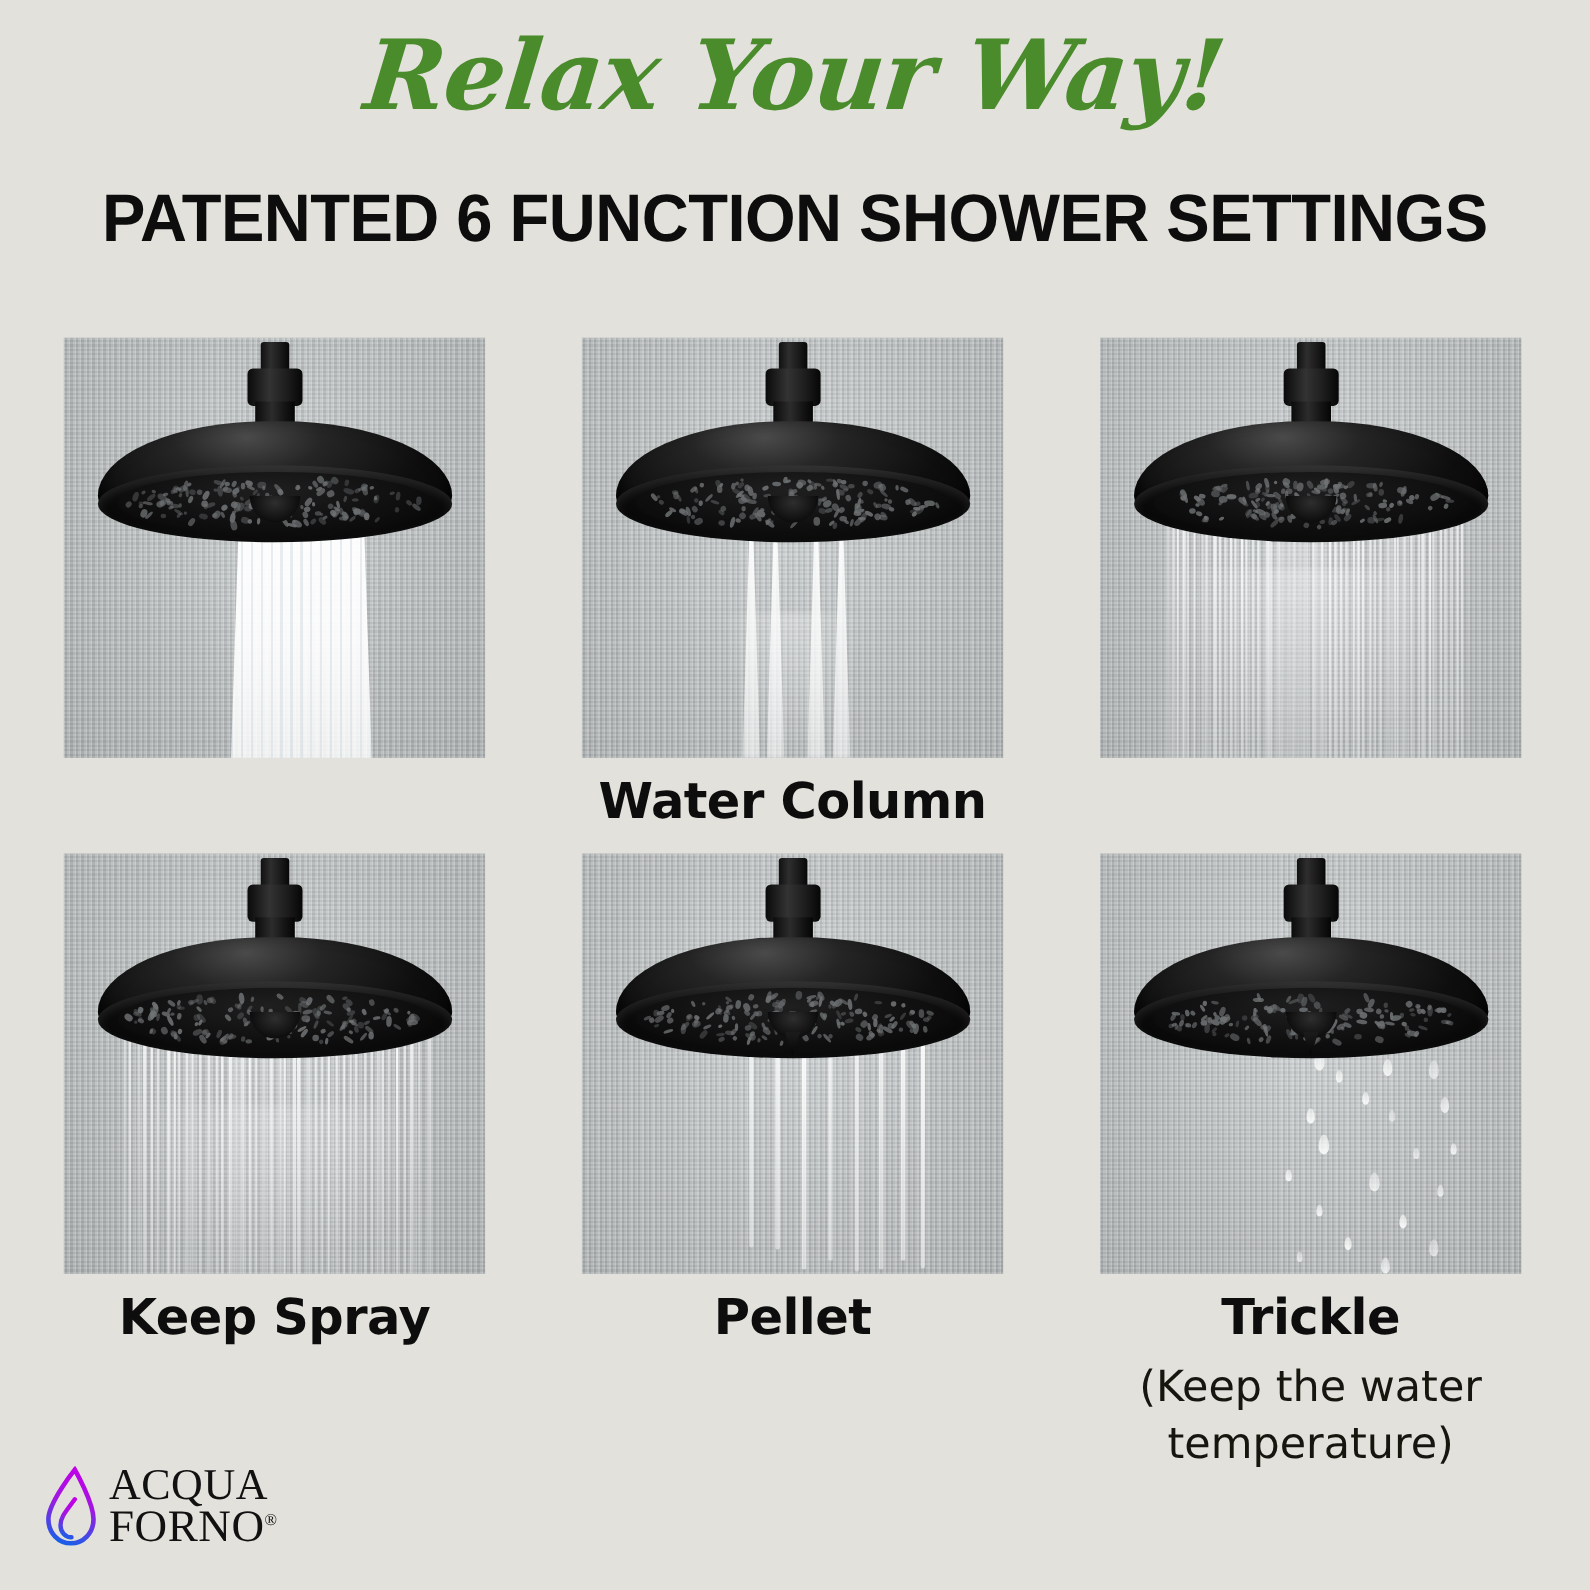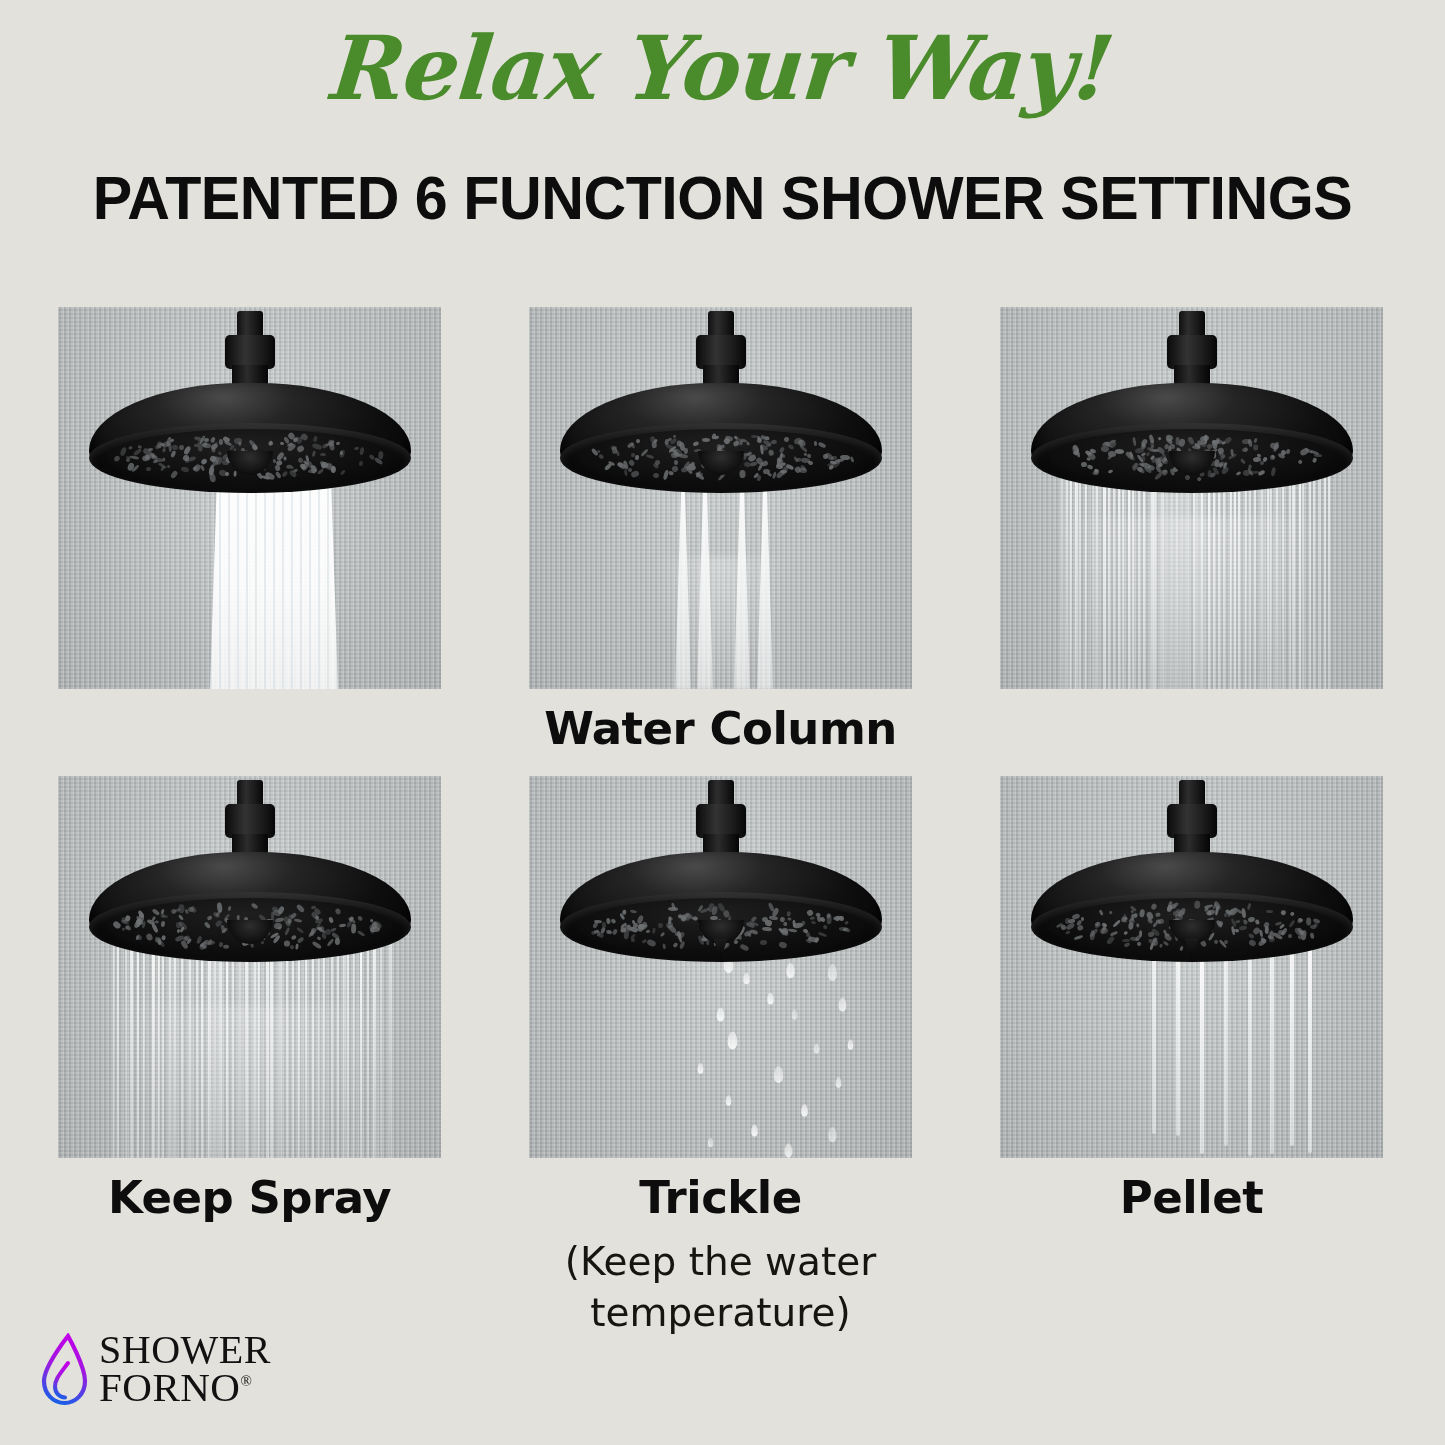--- a/index.html
+++ b/index.html
@@ -1038,20 +1038,200 @@
           <div class="center-nub"></div>
         </div>
       </div>
       <div class="caption">Keep Spray</div>
     </div>
 
     <div class="cell">
       <div class="tile">
         <div class="wall"></div>
         <div class="water">
+            <div class="pellet-stream" style="left: 152px; top: 136px; height: 222px; opacity: 0.77;"></div>
+            <div class="pellet-stream" style="left: 176px; top: 135px; height: 225px; opacity: 0.88;"></div>
+            <div class="pellet-stream" style="left: 200px; top: 145px; height: 233px; opacity: 0.97;"></div>
+            <div class="pellet-stream" style="left: 224px; top: 145px; height: 225px; opacity: 0.74;"></div>
+            <div class="pellet-stream" style="left: 248px; top: 130px; height: 250px; opacity: 0.75;"></div>
+            <div class="pellet-stream" style="left: 270px; top: 137px; height: 241px; opacity: 0.8;"></div>
+            <div class="pellet-stream" style="left: 290px; top: 129px; height: 241px; opacity: 0.93;"></div>
+            <div class="pellet-stream" style="left: 308px; top: 149px; height: 228px; opacity: 0.93;"></div>
+          </div>
+        <div class="head">
+          <div class="pipe"></div>
+          <div class="collar"></div>
+          <div class="neck"></div>
+          <div class="dome"></div>
+          <div class="rim"></div>
+          <div class="face">
+            <div class="nozzles">
+                <i style="left: 88.385px; top: 33.8382px; width: 7.35085px; height: 3.19996px; opacity: 0.84; transform: rotate(-89deg);"></i>
+                <i style="left: 97.6247px; top: 14.2376px; width: 8.219px; height: 5.58343px; opacity: 0.8; transform: rotate(66deg);"></i>
+                <i style="left: 123.856px; top: 6.00775px; width: 3.96915px; height: 5.39897px; opacity: 0.45; transform: rotate(55deg);"></i>
+                <i style="left: 99.0059px; top: 19.2425px; width: 3.95333px; height: 5.59052px; opacity: 0.64; transform: rotate(-46deg);"></i>
+                <i style="left: 17.3682px; top: 31.5116px; width: 3.36628px; height: 5.49634px; opacity: 0.39; transform: rotate(75deg);"></i>
+                <i style="left: 137.633px; top: 24.6635px; width: 7.847px; height: 3.79352px; opacity: 0.6; transform: rotate(-87deg);"></i>
+                <i style="left: 29.7189px; top: 26.7073px; width: 5.07195px; height: 5.55206px; opacity: 0.67; transform: rotate(65deg);"></i>
+                <i style="left: 220.328px; top: 31.2378px; width: 3.31248px; height: 5.9137px; opacity: 0.44; transform: rotate(32deg);"></i>
+                <i style="left: 85.7972px; top: 14.8709px; width: 3.52559px; height: 3.30119px; opacity: 0.58; transform: rotate(27deg);"></i>
+                <i style="left: 128.37px; top: 11.5864px; width: 9.83914px; height: 5.07032px; opacity: 0.65; transform: rotate(-58deg);"></i>
+                <i style="left: 209.136px; top: 33.5809px; width: 6.71406px; height: 2.66218px; opacity: 0.85; transform: rotate(82deg);"></i>
+                <i style="left: 215.589px; top: 24.025px; width: 5.30306px; height: 5.79963px; opacity: 0.66; transform: rotate(36deg);"></i>
+                <i style="left: 140.119px; top: 35.6948px; width: 5.70665px; height: 3.81677px; opacity: 0.38; transform: rotate(-18deg);"></i>
+                <i style="left: 102.837px; top: 31.4765px; width: 9.20061px; height: 4.83079px; opacity: 0.35; transform: rotate(38deg);"></i>
+                <i style="left: 197.359px; top: 6.50203px; width: 6.66246px; height: 3.41826px; opacity: 0.46; transform: rotate(-73deg);"></i>
+                <i style="left: 60.3763px; top: 12.4645px; width: 3.2996px; height: 2.56346px; opacity: 0.63; transform: rotate(-52deg);"></i>
+                <i style="left: 46.9398px; top: 23.4894px; width: 5.02487px; height: 4.26072px; opacity: 0.54; transform: rotate(-28deg);"></i>
+                <i style="left: 51.0884px; top: 30.0824px; width: 7.52581px; height: 5.81052px; opacity: 0.52; transform: rotate(-19deg);"></i>
+                <i style="left: 126.259px; top: 15.804px; width: 7.56021px; height: 5.55289px; opacity: 0.42; transform: rotate(7deg);"></i>
+                <i style="left: 75.9939px; top: 18.5535px; width: 3.83576px; height: 3.13563px; opacity: 0.48; transform: rotate(8deg);"></i>
+                <i style="left: 117.079px; top: 35.095px; width: 3.10561px; height: 3.52055px; opacity: 0.54; transform: rotate(-90deg);"></i>
+                <i style="left: 17.3111px; top: 25.8816px; width: 8.54552px; height: 5.46039px; opacity: 0.58; transform: rotate(-33deg);"></i>
+                <i style="left: 190.143px; top: 27.3744px; width: 7.97451px; height: 4.21181px; opacity: 0.39; transform: rotate(-11deg);"></i>
+                <i style="left: 158.842px; top: 19.5189px; width: 6.62061px; height: 2.80631px; opacity: 0.66; transform: rotate(-17deg);"></i>
+                <i style="left: 249.32px; top: 19.3244px; width: 4.70667px; height: 3.87067px; opacity: 0.8; transform: rotate(16deg);"></i>
+                <i style="left: 115.822px; top: 36.3747px; width: 8.03397px; height: 4.96738px; opacity: 0.62; transform: rotate(39deg);"></i>
+                <i style="left: 39.3802px; top: 34.4636px; width: 9.03776px; height: 5.36365px; opacity: 0.47; transform: rotate(-84deg);"></i>
+                <i style="left: 230.936px; top: 26.8186px; width: 5.92085px; height: 2.95117px; opacity: 0.85; transform: rotate(-41deg);"></i>
+                <i style="left: 76.0839px; top: 43.7213px; width: 4.2516px; height: 5.7577px; opacity: 0.5; transform: rotate(65deg);"></i>
+                <i style="left: 156.427px; top: 8.44805px; width: 3.25777px; height: 5.10493px; opacity: 0.77; transform: rotate(46deg);"></i>
+                <i style="left: 158.681px; top: 37.0944px; width: 9.22244px; height: 3.15911px; opacity: 0.83; transform: rotate(-57deg);"></i>
+                <i style="left: 42.5206px; top: 31.6712px; width: 3.14257px; height: 3.01784px; opacity: 0.39; transform: rotate(19deg);"></i>
+                <i style="left: 107.884px; top: 13.7512px; width: 3.65397px; height: 5.3513px; opacity: 0.69; transform: rotate(84deg);"></i>
+                <i style="left: 103.194px; top: 24.2575px; width: 6.37135px; height: 2.62495px; opacity: 0.68; transform: rotate(-50deg);"></i>
+                <i style="left: 52.087px; top: 28.0061px; width: 6.27785px; height: 2.77589px; opacity: 0.68; transform: rotate(-54deg);"></i>
+                <i style="left: 177.331px; top: 12.4391px; width: 9.10364px; height: 3.90166px; opacity: 0.48; transform: rotate(-57deg);"></i>
+                <i style="left: 114.464px; top: 43.5796px; width: 6.1331px; height: 2.80375px; opacity: 0.6; transform: rotate(36deg);"></i>
+                <i style="left: 81.7942px; top: 39.0348px; width: 8.73536px; height: 4.43888px; opacity: 0.49; transform: rotate(9deg);"></i>
+                <i style="left: 194.585px; top: 21.5694px; width: 4.96891px; height: 3.74353px; opacity: 0.58; transform: rotate(60deg);"></i>
+                <i style="left: 122.781px; top: 22.6028px; width: 9.35051px; height: 5.09815px; opacity: 0.73; transform: rotate(-71deg);"></i>
+                <i style="left: 142.821px; top: 21.6516px; width: 4.62745px; height: 4.20351px; opacity: 0.65; transform: rotate(-46deg);"></i>
+                <i style="left: 265.026px; top: 24.1509px; width: 3.59819px; height: 3.6305px; opacity: 0.41; transform: rotate(45deg);"></i>
+                <i style="left: 120.513px; top: 5.56335px; width: 9.59373px; height: 3.55841px; opacity: 0.64; transform: rotate(-33deg);"></i>
+                <i style="left: 219.291px; top: 36.241px; width: 3.24887px; height: 3.71248px; opacity: 0.84; transform: rotate(-39deg);"></i>
+                <i style="left: 226.081px; top: 24.0816px; width: 7.35281px; height: 3.12202px; opacity: 0.5; transform: rotate(-19deg);"></i>
+                <i style="left: 212.496px; top: 38.2782px; width: 4.27919px; height: 5.78996px; opacity: 0.73; transform: rotate(-30deg);"></i>
+                <i style="left: 217.381px; top: 11.5206px; width: 6.87909px; height: 2.76681px; opacity: 0.4; transform: rotate(5deg);"></i>
+                <i style="left: 109.504px; top: 20.7933px; width: 5.70632px; height: 5.18593px; opacity: 0.6; transform: rotate(-12deg);"></i>
+                <i style="left: 123.663px; top: 36.7527px; width: 8.78753px; height: 2.82761px; opacity: 0.53; transform: rotate(83deg);"></i>
+                <i style="left: 81.7629px; top: 18.9072px; width: 3.23403px; height: 5.51774px; opacity: 0.68; transform: rotate(51deg);"></i>
+                <i style="left: 239.819px; top: 35.4511px; width: 4.2993px; height: 3.77459px; opacity: 0.57; transform: rotate(-11deg);"></i>
+                <i style="left: 19.6764px; top: 20.2092px; width: 7.46468px; height: 3.52127px; opacity: 0.76; transform: rotate(-11deg);"></i>
+                <i style="left: 184.261px; top: 10.3933px; width: 9.66121px; height: 3.34325px; opacity: 0.64; transform: rotate(32deg);"></i>
+                <i style="left: 7.95996px; top: 25.8782px; width: 6.98341px; height: 2.7028px; opacity: 0.56; transform: rotate(-25deg);"></i>
+                <i style="left: 199.61px; top: 18.375px; width: 7.03855px; height: 5.18828px; opacity: 0.81; transform: rotate(-12deg);"></i>
+                <i style="left: 144.99px; top: 3.62376px; width: 8.05898px; height: 5.59301px; opacity: 0.53; transform: rotate(-85deg);"></i>
+                <i style="left: 183.033px; top: 30.3178px; width: 7.48355px; height: 2.53504px; opacity: 0.6; transform: rotate(4deg);"></i>
+                <i style="left: 40.5382px; top: 33.0056px; width: 9.50292px; height: 4.33676px; opacity: 0.5; transform: rotate(-46deg);"></i>
+                <i style="left: 157.06px; top: 11.7802px; width: 8.95948px; height: 4.60238px; opacity: 0.73; transform: rotate(-16deg);"></i>
+                <i style="left: 209.355px; top: 42.0353px; width: 8.77558px; height: 4.89155px; opacity: 0.72; transform: rotate(-36deg);"></i>
+                <i style="left: 107.573px; top: 20.8884px; width: 4.44122px; height: 4.6627px; opacity: 0.67; transform: rotate(-74deg);"></i>
+                <i style="left: 260.56px; top: 35.1951px; width: 6.43372px; height: 3.93287px; opacity: 0.68; transform: rotate(81deg);"></i>
+                <i style="left: 261.404px; top: 26.5173px; width: 6.18678px; height: 4.32245px; opacity: 0.49; transform: rotate(8deg);"></i>
+                <i style="left: 190.722px; top: 12.9367px; width: 9.63095px; height: 3.81554px; opacity: 0.87; transform: rotate(82deg);"></i>
+                <i style="left: 57.3899px; top: 39.2625px; width: 8.65461px; height: 4.60222px; opacity: 0.39; transform: rotate(-50deg);"></i>
+                <i style="left: 116.065px; top: 5.84311px; width: 9.92388px; height: 4.05452px; opacity: 0.67; transform: rotate(-74deg);"></i>
+                <i style="left: 47.3103px; top: 23.6643px; width: 4.6565px; height: 4.51109px; opacity: 0.41; transform: rotate(52deg);"></i>
+                <i style="left: 204.656px; top: 29.9029px; width: 6.97318px; height: 5.75238px; opacity: 0.63; transform: rotate(-45deg);"></i>
+                <i style="left: 158.546px; top: 29.0323px; width: 6.25291px; height: 5.54444px; opacity: 0.72; transform: rotate(79deg);"></i>
+                <i style="left: 169.441px; top: 43.4145px; width: 9.50114px; height: 2.96354px; opacity: 0.74; transform: rotate(49deg);"></i>
+                <i style="left: 200.75px; top: 41.6281px; width: 6.99893px; height: 5.65092px; opacity: 0.56; transform: rotate(31deg);"></i>
+                <i style="left: 61.2662px; top: 33.1412px; width: 8.4183px; height: 3.32527px; opacity: 0.73; transform: rotate(-25deg);"></i>
+                <i style="left: 245.624px; top: 30.9535px; width: 7.91719px; height: 4.93542px; opacity: 0.53; transform: rotate(54deg);"></i>
+                <i style="left: 81.4373px; top: 8.65905px; width: 6.62183px; height: 2.61717px; opacity: 0.51; transform: rotate(37deg);"></i>
+                <i style="left: 154.059px; top: 31.1239px; width: 9.07308px; height: 3.61923px; opacity: 0.39; transform: rotate(46deg);"></i>
+                <i style="left: 249.559px; top: 37.0839px; width: 3.60891px; height: 3.63033px; opacity: 0.57; transform: rotate(20deg);"></i>
+                <i style="left: 187.817px; top: 20.5164px; width: 3.05006px; height: 5.47055px; opacity: 0.45; transform: rotate(76deg);"></i>
+                <i style="left: 49.5832px; top: 12.409px; width: 6.01188px; height: 3.42947px; opacity: 0.75; transform: rotate(62deg);"></i>
+                <i style="left: 121.785px; top: 25.6921px; width: 3.02124px; height: 5.83167px; opacity: 0.63; transform: rotate(64deg);"></i>
+                <i style="left: 250.637px; top: 32.64px; width: 5.26023px; height: 3.52617px; opacity: 0.77; transform: rotate(-84deg);"></i>
+                <i style="left: 25.781px; top: 37.6152px; width: 9.31226px; height: 2.64339px; opacity: 0.79; transform: rotate(-18deg);"></i>
+                <i style="left: 250.055px; top: 34.5084px; width: 9.56868px; height: 5.00887px; opacity: 0.75; transform: rotate(-81deg);"></i>
+                <i style="left: 52.2737px; top: 30.3822px; width: 5.70901px; height: 3.24895px; opacity: 0.51; transform: rotate(-50deg);"></i>
+                <i style="left: 180.552px; top: 30.7776px; width: 8.62314px; height: 2.69927px; opacity: 0.83; transform: rotate(78deg);"></i>
+                <i style="left: 99.2841px; top: 34.0941px; width: 5.75031px; height: 4.76219px; opacity: 0.55; transform: rotate(-12deg);"></i>
+                <i style="left: 170.835px; top: 23.0564px; width: 4.00376px; height: 4.6736px; opacity: 0.75; transform: rotate(-1deg);"></i>
+                <i style="left: 89.4812px; top: 12.4634px; width: 7.7692px; height: 4.59693px; opacity: 0.81; transform: rotate(-81deg);"></i>
+                <i style="left: 180.852px; top: 11.0654px; width: 7.66011px; height: 5.65315px; opacity: 0.77; transform: rotate(-36deg);"></i>
+                <i style="left: 32.2718px; top: 18.9513px; width: 3.17826px; height: 4.09061px; opacity: 0.86; transform: rotate(-8deg);"></i>
+                <i style="left: 72.7634px; top: 18.5531px; width: 5.59664px; height: 4.92905px; opacity: 0.74; transform: rotate(-67deg);"></i>
+                <i style="left: 127.311px; top: 11.5047px; width: 9.49186px; height: 3.63682px; opacity: 0.42; transform: rotate(23deg);"></i>
+                <i style="left: 163.45px; top: 10.8373px; width: 9.98553px; height: 2.98052px; opacity: 0.9; transform: rotate(-79deg);"></i>
+                <i style="left: 113.875px; top: 32.2085px; width: 6.14871px; height: 3.3258px; opacity: 0.69; transform: rotate(68deg);"></i>
+                <i style="left: 134.147px; top: 25.1315px; width: 4.79708px; height: 2.84913px; opacity: 0.87; transform: rotate(-64deg);"></i>
+                <i style="left: 163.731px; top: 6.48952px; width: 5.53706px; height: 3.2993px; opacity: 0.49; transform: rotate(-60deg);"></i>
+                <i style="left: 117.044px; top: 7.23875px; width: 7.09261px; height: 4.83929px; opacity: 0.84; transform: rotate(-71deg);"></i>
+                <i style="left: 175.57px; top: 15.0569px; width: 3.15579px; height: 3.91307px; opacity: 0.41; transform: rotate(-9deg);"></i>
+                <i style="left: 256.145px; top: 20.4878px; width: 7.68519px; height: 4.64319px; opacity: 0.61; transform: rotate(88deg);"></i>
+                <i style="left: 232.443px; top: 11.4487px; width: 5.06255px; height: 5.35116px; opacity: 0.88; transform: rotate(-85deg);"></i>
+                <i style="left: 110.345px; top: 46.1021px; width: 4.26919px; height: 3.24303px; opacity: 0.55; transform: rotate(-77deg);"></i>
+                <i style="left: 239.119px; top: 23.3003px; width: 8.47562px; height: 3.48946px; opacity: 0.4; transform: rotate(-54deg);"></i>
+                <i style="left: 45.5963px; top: 25.2029px; width: 5.10853px; height: 3.91046px; opacity: 0.35; transform: rotate(85deg);"></i>
+                <i style="left: 248.334px; top: 20.7324px; width: 5.67286px; height: 4.29994px; opacity: 0.42; transform: rotate(-34deg);"></i>
+                <i style="left: 27.897px; top: 23.048px; width: 6.05251px; height: 3.5408px; opacity: 0.66; transform: rotate(-55deg);"></i>
+                <i style="left: 133.246px; top: 38.6757px; width: 3.27584px; height: 3.37236px; opacity: 0.61; transform: rotate(71deg);"></i>
+                <i style="left: 87.0019px; top: 36.7237px; width: 3.79219px; height: 5.92585px; opacity: 0.6; transform: rotate(42deg);"></i>
+                <i style="left: 219.151px; top: 35.2669px; width: 7.55278px; height: 3.54796px; opacity: 0.68; transform: rotate(-87deg);"></i>
+                <i style="left: 248.141px; top: 31.0988px; width: 7.00738px; height: 3.89152px; opacity: 0.71; transform: rotate(54deg);"></i>
+                <i style="left: 206.759px; top: 21.7006px; width: 4.75325px; height: 3.74137px; opacity: 0.88; transform: rotate(61deg);"></i>
+                <i style="left: 200.934px; top: 34.5858px; width: 4.44455px; height: 5.51225px; opacity: 0.45; transform: rotate(-59deg);"></i>
+                <i style="left: 176.415px; top: 11.8969px; width: 5.81699px; height: 4.39141px; opacity: 0.86; transform: rotate(40deg);"></i>
+                <i style="left: 229.166px; top: 31.4854px; width: 5.59279px; height: 5.17374px; opacity: 0.64; transform: rotate(10deg);"></i>
+                <i style="left: 264.102px; top: 20.9345px; width: 6.98199px; height: 4.44383px; opacity: 0.6; transform: rotate(21deg);"></i>
+                <i style="left: 166.22px; top: 23.9269px; width: 8.3455px; height: 4.44883px; opacity: 0.76; transform: rotate(58deg);"></i>
+                <i style="left: 103.199px; top: 41.1416px; width: 5.99318px; height: 5.87552px; opacity: 0.56; transform: rotate(-74deg);"></i>
+                <i style="left: 241.432px; top: 13.4769px; width: 4.3696px; height: 4.31832px; opacity: 0.86; transform: rotate(73deg);"></i>
+                <i style="left: 155.392px; top: 6.29509px; width: 8.88659px; height: 2.53152px; opacity: 0.75; transform: rotate(-15deg);"></i>
+                <i style="left: 72.5678px; top: 18.1327px; width: 9.33659px; height: 2.7054px; opacity: 0.37; transform: rotate(80deg);"></i>
+                <i style="left: 63.7931px; top: 24.0077px; width: 9.22541px; height: 2.6205px; opacity: 0.9; transform: rotate(-42deg);"></i>
+                <i style="left: 83.7544px; top: 15.0967px; width: 4.10994px; height: 5.77625px; opacity: 0.76; transform: rotate(-81deg);"></i>
+                <i style="left: 164.525px; top: 4.41494px; width: 8.77202px; height: 4.80852px; opacity: 0.63; transform: rotate(62deg);"></i>
+                <i style="left: 139.187px; top: 20.6297px; width: 6.60754px; height: 4.2604px; opacity: 0.41; transform: rotate(11deg);"></i>
+                <i style="left: 231.086px; top: 31.5215px; width: 7.82046px; height: 3.58466px; opacity: 0.77; transform: rotate(-58deg);"></i>
+                <i style="left: 165.832px; top: 41.7292px; width: 3.87293px; height: 3.69323px; opacity: 0.57; transform: rotate(-41deg);"></i>
+                <i style="left: 23.7172px; top: 15.336px; width: 8.15067px; height: 5.25542px; opacity: 0.68; transform: rotate(-19deg);"></i>
+                <i style="left: 224.181px; top: 35.2318px; width: 9.6606px; height: 3.80745px; opacity: 0.75; transform: rotate(29deg);"></i>
+                <i style="left: 220.52px; top: 39.0073px; width: 6.39358px; height: 5.49144px; opacity: 0.37; transform: rotate(-22deg);"></i>
+                <i style="left: 104.155px; top: 38.3783px; width: 3.70269px; height: 5.12362px; opacity: 0.74; transform: rotate(61deg);"></i>
+                <i style="left: 82.9238px; top: 11.2035px; width: 3.03105px; height: 3.46552px; opacity: 0.56; transform: rotate(-49deg);"></i>
+                <i style="left: 214.084px; top: 29.2063px; width: 7.69742px; height: 4.12446px; opacity: 0.87; transform: rotate(-87deg);"></i>
+                <i style="left: 151.266px; top: 42.2195px; width: 6.9875px; height: 4.50014px; opacity: 0.67; transform: rotate(57deg);"></i>
+                <i style="left: 130.728px; top: 48.2821px; width: 4.97951px; height: 2.91869px; opacity: 0.74; transform: rotate(-69deg);"></i>
+                <i style="left: 99.2565px; top: 41.7145px; width: 7.92097px; height: 4.00779px; opacity: 0.48; transform: rotate(36deg);"></i>
+                <i style="left: 53.9269px; top: 24.2476px; width: 4.86258px; height: 3.89059px; opacity: 0.9; transform: rotate(22deg);"></i>
+                <i style="left: 175.47px; top: 41.4516px; width: 3.85285px; height: 4.22666px; opacity: 0.55; transform: rotate(19deg);"></i>
+                <i style="left: 78.506px; top: 24.3264px; width: 8.16645px; height: 5.26532px; opacity: 0.81; transform: rotate(-83deg);"></i>
+                <i style="left: 16.0612px; top: 19.5156px; width: 4.53157px; height: 5.85958px; opacity: 0.41; transform: rotate(1deg);"></i>
+                <i style="left: 124.116px; top: 12.7268px; width: 6.67627px; height: 4.78829px; opacity: 0.5; transform: rotate(3deg);"></i>
+                <i style="left: 102.233px; top: 5.84938px; width: 6.14644px; height: 5.26292px; opacity: 0.68; transform: rotate(-60deg);"></i>
+                <i style="left: 73.7341px; top: 40.5969px; width: 8.46475px; height: 3.2608px; opacity: 0.38; transform: rotate(-5deg);"></i>
+                <i style="left: 75.7095px; top: 32.1442px; width: 3.23649px; height: 4.34727px; opacity: 0.9; transform: rotate(69deg);"></i>
+                <i style="left: 87.1581px; top: 25.879px; width: 3.96759px; height: 2.62069px; opacity: 0.73; transform: rotate(73deg);"></i>
+                <i style="left: 99.2419px; top: 46.1844px; width: 7.23614px; height: 2.58472px; opacity: 0.89; transform: rotate(-74deg);"></i>
+                <i style="left: 121.731px; top: 20.8435px; width: 9.90059px; height: 5.64722px; opacity: 0.74; transform: rotate(-22deg);"></i>
+                <i style="left: 180.594px; top: 23.0818px; width: 8.90248px; height: 3.4156px; opacity: 0.35; transform: rotate(65deg);"></i>
+                <i style="left: 186.496px; top: 30.373px; width: 3.7155px; height: 3.3553px; opacity: 0.77; transform: rotate(46deg);"></i>
+                <i style="left: 88.184px; top: 43.4118px; width: 4.34351px; height: 4.06457px; opacity: 0.76; transform: rotate(36deg);"></i>
+                <i style="left: 158.185px; top: 12.2177px; width: 5.09243px; height: 4.13436px; opacity: 0.86; transform: rotate(-88deg);"></i>
+                <i style="left: 80.2739px; top: 19.7297px; width: 7.15842px; height: 3.43533px; opacity: 0.52; transform: rotate(65deg);"></i>
+                <i style="left: 12.3439px; top: 26.4322px; width: 4.83413px; height: 5.09075px; opacity: 0.71; transform: rotate(-32deg);"></i>
+              </div>
+          </div>
+          <div class="center-nub"></div>
+          <div class="nub-tip"></div>
+        </div>
+      </div>
+      <div class="caption">Pellet</div>
+    </div>
+
+    <div class="cell">
+      <div class="tile">
+        <div class="wall"></div>
+        <div class="water">
             <div class="drop" style="left: 196px; top: 182px; opacity: 0.82; transform: scale(1.33);"></div>
             <div class="drop" style="left: 214px; top: 196px; opacity: 0.86; transform: scale(0.88);"></div>
             <div class="drop" style="left: 258px; top: 188px; opacity: 0.85; transform: scale(1.2);"></div>
             <div class="drop" style="left: 300px; top: 190px; opacity: 0.64; transform: scale(1.3);"></div>
             <div class="drop" style="left: 238px; top: 216px; opacity: 0.92; transform: scale(0.9);"></div>
             <div class="drop" style="left: 188px; top: 232px; opacity: 0.95; transform: scale(1.08);"></div>
             <div class="drop" style="left: 262px; top: 232px; opacity: 0.56; transform: scale(0.82);"></div>
             <div class="drop" style="left: 310px; top: 222px; opacity: 0.78; transform: scale(1.11);"></div>
             <div class="drop" style="left: 200px; top: 258px; opacity: 0.91; transform: scale(1.38);"></div>
             <div class="drop" style="left: 284px; top: 266px; opacity: 0.69; transform: scale(0.79);"></div>
@@ -1226,212 +1406,32 @@
                 <i style="left: 243.722px; top: 18.272px; width: 3.90385px; height: 5.41333px; opacity: 0.86; transform: rotate(-46deg);"></i>
               </div>
           </div>
           <div class="center-nub"></div>
           <div class="nub-tip"></div>
         </div>
       </div>
       <div class="caption">Trickle</div>
       <div class="subcaption">(Keep the water temperature)</div>
     </div>
-
-    <div class="cell">
-      <div class="tile">
-        <div class="wall"></div>
-        <div class="water">
-            <div class="pellet-stream" style="left: 152px; top: 136px; height: 222px; opacity: 0.77;"></div>
-            <div class="pellet-stream" style="left: 176px; top: 135px; height: 225px; opacity: 0.88;"></div>
-            <div class="pellet-stream" style="left: 200px; top: 145px; height: 233px; opacity: 0.97;"></div>
-            <div class="pellet-stream" style="left: 224px; top: 145px; height: 225px; opacity: 0.74;"></div>
-            <div class="pellet-stream" style="left: 248px; top: 130px; height: 250px; opacity: 0.75;"></div>
-            <div class="pellet-stream" style="left: 270px; top: 137px; height: 241px; opacity: 0.8;"></div>
-            <div class="pellet-stream" style="left: 290px; top: 129px; height: 241px; opacity: 0.93;"></div>
-            <div class="pellet-stream" style="left: 308px; top: 149px; height: 228px; opacity: 0.93;"></div>
-          </div>
-        <div class="head">
-          <div class="pipe"></div>
-          <div class="collar"></div>
-          <div class="neck"></div>
-          <div class="dome"></div>
-          <div class="rim"></div>
-          <div class="face">
-            <div class="nozzles">
-                <i style="left: 88.385px; top: 33.8382px; width: 7.35085px; height: 3.19996px; opacity: 0.84; transform: rotate(-89deg);"></i>
-                <i style="left: 97.6247px; top: 14.2376px; width: 8.219px; height: 5.58343px; opacity: 0.8; transform: rotate(66deg);"></i>
-                <i style="left: 123.856px; top: 6.00775px; width: 3.96915px; height: 5.39897px; opacity: 0.45; transform: rotate(55deg);"></i>
-                <i style="left: 99.0059px; top: 19.2425px; width: 3.95333px; height: 5.59052px; opacity: 0.64; transform: rotate(-46deg);"></i>
-                <i style="left: 17.3682px; top: 31.5116px; width: 3.36628px; height: 5.49634px; opacity: 0.39; transform: rotate(75deg);"></i>
-                <i style="left: 137.633px; top: 24.6635px; width: 7.847px; height: 3.79352px; opacity: 0.6; transform: rotate(-87deg);"></i>
-                <i style="left: 29.7189px; top: 26.7073px; width: 5.07195px; height: 5.55206px; opacity: 0.67; transform: rotate(65deg);"></i>
-                <i style="left: 220.328px; top: 31.2378px; width: 3.31248px; height: 5.9137px; opacity: 0.44; transform: rotate(32deg);"></i>
-                <i style="left: 85.7972px; top: 14.8709px; width: 3.52559px; height: 3.30119px; opacity: 0.58; transform: rotate(27deg);"></i>
-                <i style="left: 128.37px; top: 11.5864px; width: 9.83914px; height: 5.07032px; opacity: 0.65; transform: rotate(-58deg);"></i>
-                <i style="left: 209.136px; top: 33.5809px; width: 6.71406px; height: 2.66218px; opacity: 0.85; transform: rotate(82deg);"></i>
-                <i style="left: 215.589px; top: 24.025px; width: 5.30306px; height: 5.79963px; opacity: 0.66; transform: rotate(36deg);"></i>
-                <i style="left: 140.119px; top: 35.6948px; width: 5.70665px; height: 3.81677px; opacity: 0.38; transform: rotate(-18deg);"></i>
-                <i style="left: 102.837px; top: 31.4765px; width: 9.20061px; height: 4.83079px; opacity: 0.35; transform: rotate(38deg);"></i>
-                <i style="left: 197.359px; top: 6.50203px; width: 6.66246px; height: 3.41826px; opacity: 0.46; transform: rotate(-73deg);"></i>
-                <i style="left: 60.3763px; top: 12.4645px; width: 3.2996px; height: 2.56346px; opacity: 0.63; transform: rotate(-52deg);"></i>
-                <i style="left: 46.9398px; top: 23.4894px; width: 5.02487px; height: 4.26072px; opacity: 0.54; transform: rotate(-28deg);"></i>
-                <i style="left: 51.0884px; top: 30.0824px; width: 7.52581px; height: 5.81052px; opacity: 0.52; transform: rotate(-19deg);"></i>
-                <i style="left: 126.259px; top: 15.804px; width: 7.56021px; height: 5.55289px; opacity: 0.42; transform: rotate(7deg);"></i>
-                <i style="left: 75.9939px; top: 18.5535px; width: 3.83576px; height: 3.13563px; opacity: 0.48; transform: rotate(8deg);"></i>
-                <i style="left: 117.079px; top: 35.095px; width: 3.10561px; height: 3.52055px; opacity: 0.54; transform: rotate(-90deg);"></i>
-                <i style="left: 17.3111px; top: 25.8816px; width: 8.54552px; height: 5.46039px; opacity: 0.58; transform: rotate(-33deg);"></i>
-                <i style="left: 190.143px; top: 27.3744px; width: 7.97451px; height: 4.21181px; opacity: 0.39; transform: rotate(-11deg);"></i>
-                <i style="left: 158.842px; top: 19.5189px; width: 6.62061px; height: 2.80631px; opacity: 0.66; transform: rotate(-17deg);"></i>
-                <i style="left: 249.32px; top: 19.3244px; width: 4.70667px; height: 3.87067px; opacity: 0.8; transform: rotate(16deg);"></i>
-                <i style="left: 115.822px; top: 36.3747px; width: 8.03397px; height: 4.96738px; opacity: 0.62; transform: rotate(39deg);"></i>
-                <i style="left: 39.3802px; top: 34.4636px; width: 9.03776px; height: 5.36365px; opacity: 0.47; transform: rotate(-84deg);"></i>
-                <i style="left: 230.936px; top: 26.8186px; width: 5.92085px; height: 2.95117px; opacity: 0.85; transform: rotate(-41deg);"></i>
-                <i style="left: 76.0839px; top: 43.7213px; width: 4.2516px; height: 5.7577px; opacity: 0.5; transform: rotate(65deg);"></i>
-                <i style="left: 156.427px; top: 8.44805px; width: 3.25777px; height: 5.10493px; opacity: 0.77; transform: rotate(46deg);"></i>
-                <i style="left: 158.681px; top: 37.0944px; width: 9.22244px; height: 3.15911px; opacity: 0.83; transform: rotate(-57deg);"></i>
-                <i style="left: 42.5206px; top: 31.6712px; width: 3.14257px; height: 3.01784px; opacity: 0.39; transform: rotate(19deg);"></i>
-                <i style="left: 107.884px; top: 13.7512px; width: 3.65397px; height: 5.3513px; opacity: 0.69; transform: rotate(84deg);"></i>
-                <i style="left: 103.194px; top: 24.2575px; width: 6.37135px; height: 2.62495px; opacity: 0.68; transform: rotate(-50deg);"></i>
-                <i style="left: 52.087px; top: 28.0061px; width: 6.27785px; height: 2.77589px; opacity: 0.68; transform: rotate(-54deg);"></i>
-                <i style="left: 177.331px; top: 12.4391px; width: 9.10364px; height: 3.90166px; opacity: 0.48; transform: rotate(-57deg);"></i>
-                <i style="left: 114.464px; top: 43.5796px; width: 6.1331px; height: 2.80375px; opacity: 0.6; transform: rotate(36deg);"></i>
-                <i style="left: 81.7942px; top: 39.0348px; width: 8.73536px; height: 4.43888px; opacity: 0.49; transform: rotate(9deg);"></i>
-                <i style="left: 194.585px; top: 21.5694px; width: 4.96891px; height: 3.74353px; opacity: 0.58; transform: rotate(60deg);"></i>
-                <i style="left: 122.781px; top: 22.6028px; width: 9.35051px; height: 5.09815px; opacity: 0.73; transform: rotate(-71deg);"></i>
-                <i style="left: 142.821px; top: 21.6516px; width: 4.62745px; height: 4.20351px; opacity: 0.65; transform: rotate(-46deg);"></i>
-                <i style="left: 265.026px; top: 24.1509px; width: 3.59819px; height: 3.6305px; opacity: 0.41; transform: rotate(45deg);"></i>
-                <i style="left: 120.513px; top: 5.56335px; width: 9.59373px; height: 3.55841px; opacity: 0.64; transform: rotate(-33deg);"></i>
-                <i style="left: 219.291px; top: 36.241px; width: 3.24887px; height: 3.71248px; opacity: 0.84; transform: rotate(-39deg);"></i>
-                <i style="left: 226.081px; top: 24.0816px; width: 7.35281px; height: 3.12202px; opacity: 0.5; transform: rotate(-19deg);"></i>
-                <i style="left: 212.496px; top: 38.2782px; width: 4.27919px; height: 5.78996px; opacity: 0.73; transform: rotate(-30deg);"></i>
-                <i style="left: 217.381px; top: 11.5206px; width: 6.87909px; height: 2.76681px; opacity: 0.4; transform: rotate(5deg);"></i>
-                <i style="left: 109.504px; top: 20.7933px; width: 5.70632px; height: 5.18593px; opacity: 0.6; transform: rotate(-12deg);"></i>
-                <i style="left: 123.663px; top: 36.7527px; width: 8.78753px; height: 2.82761px; opacity: 0.53; transform: rotate(83deg);"></i>
-                <i style="left: 81.7629px; top: 18.9072px; width: 3.23403px; height: 5.51774px; opacity: 0.68; transform: rotate(51deg);"></i>
-                <i style="left: 239.819px; top: 35.4511px; width: 4.2993px; height: 3.77459px; opacity: 0.57; transform: rotate(-11deg);"></i>
-                <i style="left: 19.6764px; top: 20.2092px; width: 7.46468px; height: 3.52127px; opacity: 0.76; transform: rotate(-11deg);"></i>
-                <i style="left: 184.261px; top: 10.3933px; width: 9.66121px; height: 3.34325px; opacity: 0.64; transform: rotate(32deg);"></i>
-                <i style="left: 7.95996px; top: 25.8782px; width: 6.98341px; height: 2.7028px; opacity: 0.56; transform: rotate(-25deg);"></i>
-                <i style="left: 199.61px; top: 18.375px; width: 7.03855px; height: 5.18828px; opacity: 0.81; transform: rotate(-12deg);"></i>
-                <i style="left: 144.99px; top: 3.62376px; width: 8.05898px; height: 5.59301px; opacity: 0.53; transform: rotate(-85deg);"></i>
-                <i style="left: 183.033px; top: 30.3178px; width: 7.48355px; height: 2.53504px; opacity: 0.6; transform: rotate(4deg);"></i>
-                <i style="left: 40.5382px; top: 33.0056px; width: 9.50292px; height: 4.33676px; opacity: 0.5; transform: rotate(-46deg);"></i>
-                <i style="left: 157.06px; top: 11.7802px; width: 8.95948px; height: 4.60238px; opacity: 0.73; transform: rotate(-16deg);"></i>
-                <i style="left: 209.355px; top: 42.0353px; width: 8.77558px; height: 4.89155px; opacity: 0.72; transform: rotate(-36deg);"></i>
-                <i style="left: 107.573px; top: 20.8884px; width: 4.44122px; height: 4.6627px; opacity: 0.67; transform: rotate(-74deg);"></i>
-                <i style="left: 260.56px; top: 35.1951px; width: 6.43372px; height: 3.93287px; opacity: 0.68; transform: rotate(81deg);"></i>
-                <i style="left: 261.404px; top: 26.5173px; width: 6.18678px; height: 4.32245px; opacity: 0.49; transform: rotate(8deg);"></i>
-                <i style="left: 190.722px; top: 12.9367px; width: 9.63095px; height: 3.81554px; opacity: 0.87; transform: rotate(82deg);"></i>
-                <i style="left: 57.3899px; top: 39.2625px; width: 8.65461px; height: 4.60222px; opacity: 0.39; transform: rotate(-50deg);"></i>
-                <i style="left: 116.065px; top: 5.84311px; width: 9.92388px; height: 4.05452px; opacity: 0.67; transform: rotate(-74deg);"></i>
-                <i style="left: 47.3103px; top: 23.6643px; width: 4.6565px; height: 4.51109px; opacity: 0.41; transform: rotate(52deg);"></i>
-                <i style="left: 204.656px; top: 29.9029px; width: 6.97318px; height: 5.75238px; opacity: 0.63; transform: rotate(-45deg);"></i>
-                <i style="left: 158.546px; top: 29.0323px; width: 6.25291px; height: 5.54444px; opacity: 0.72; transform: rotate(79deg);"></i>
-                <i style="left: 169.441px; top: 43.4145px; width: 9.50114px; height: 2.96354px; opacity: 0.74; transform: rotate(49deg);"></i>
-                <i style="left: 200.75px; top: 41.6281px; width: 6.99893px; height: 5.65092px; opacity: 0.56; transform: rotate(31deg);"></i>
-                <i style="left: 61.2662px; top: 33.1412px; width: 8.4183px; height: 3.32527px; opacity: 0.73; transform: rotate(-25deg);"></i>
-                <i style="left: 245.624px; top: 30.9535px; width: 7.91719px; height: 4.93542px; opacity: 0.53; transform: rotate(54deg);"></i>
-                <i style="left: 81.4373px; top: 8.65905px; width: 6.62183px; height: 2.61717px; opacity: 0.51; transform: rotate(37deg);"></i>
-                <i style="left: 154.059px; top: 31.1239px; width: 9.07308px; height: 3.61923px; opacity: 0.39; transform: rotate(46deg);"></i>
-                <i style="left: 249.559px; top: 37.0839px; width: 3.60891px; height: 3.63033px; opacity: 0.57; transform: rotate(20deg);"></i>
-                <i style="left: 187.817px; top: 20.5164px; width: 3.05006px; height: 5.47055px; opacity: 0.45; transform: rotate(76deg);"></i>
-                <i style="left: 49.5832px; top: 12.409px; width: 6.01188px; height: 3.42947px; opacity: 0.75; transform: rotate(62deg);"></i>
-                <i style="left: 121.785px; top: 25.6921px; width: 3.02124px; height: 5.83167px; opacity: 0.63; transform: rotate(64deg);"></i>
-                <i style="left: 250.637px; top: 32.64px; width: 5.26023px; height: 3.52617px; opacity: 0.77; transform: rotate(-84deg);"></i>
-                <i style="left: 25.781px; top: 37.6152px; width: 9.31226px; height: 2.64339px; opacity: 0.79; transform: rotate(-18deg);"></i>
-                <i style="left: 250.055px; top: 34.5084px; width: 9.56868px; height: 5.00887px; opacity: 0.75; transform: rotate(-81deg);"></i>
-                <i style="left: 52.2737px; top: 30.3822px; width: 5.70901px; height: 3.24895px; opacity: 0.51; transform: rotate(-50deg);"></i>
-                <i style="left: 180.552px; top: 30.7776px; width: 8.62314px; height: 2.69927px; opacity: 0.83; transform: rotate(78deg);"></i>
-                <i style="left: 99.2841px; top: 34.0941px; width: 5.75031px; height: 4.76219px; opacity: 0.55; transform: rotate(-12deg);"></i>
-                <i style="left: 170.835px; top: 23.0564px; width: 4.00376px; height: 4.6736px; opacity: 0.75; transform: rotate(-1deg);"></i>
-                <i style="left: 89.4812px; top: 12.4634px; width: 7.7692px; height: 4.59693px; opacity: 0.81; transform: rotate(-81deg);"></i>
-                <i style="left: 180.852px; top: 11.0654px; width: 7.66011px; height: 5.65315px; opacity: 0.77; transform: rotate(-36deg);"></i>
-                <i style="left: 32.2718px; top: 18.9513px; width: 3.17826px; height: 4.09061px; opacity: 0.86; transform: rotate(-8deg);"></i>
-                <i style="left: 72.7634px; top: 18.5531px; width: 5.59664px; height: 4.92905px; opacity: 0.74; transform: rotate(-67deg);"></i>
-                <i style="left: 127.311px; top: 11.5047px; width: 9.49186px; height: 3.63682px; opacity: 0.42; transform: rotate(23deg);"></i>
-                <i style="left: 163.45px; top: 10.8373px; width: 9.98553px; height: 2.98052px; opacity: 0.9; transform: rotate(-79deg);"></i>
-                <i style="left: 113.875px; top: 32.2085px; width: 6.14871px; height: 3.3258px; opacity: 0.69; transform: rotate(68deg);"></i>
-                <i style="left: 134.147px; top: 25.1315px; width: 4.79708px; height: 2.84913px; opacity: 0.87; transform: rotate(-64deg);"></i>
-                <i style="left: 163.731px; top: 6.48952px; width: 5.53706px; height: 3.2993px; opacity: 0.49; transform: rotate(-60deg);"></i>
-                <i style="left: 117.044px; top: 7.23875px; width: 7.09261px; height: 4.83929px; opacity: 0.84; transform: rotate(-71deg);"></i>
-                <i style="left: 175.57px; top: 15.0569px; width: 3.15579px; height: 3.91307px; opacity: 0.41; transform: rotate(-9deg);"></i>
-                <i style="left: 256.145px; top: 20.4878px; width: 7.68519px; height: 4.64319px; opacity: 0.61; transform: rotate(88deg);"></i>
-                <i style="left: 232.443px; top: 11.4487px; width: 5.06255px; height: 5.35116px; opacity: 0.88; transform: rotate(-85deg);"></i>
-                <i style="left: 110.345px; top: 46.1021px; width: 4.26919px; height: 3.24303px; opacity: 0.55; transform: rotate(-77deg);"></i>
-                <i style="left: 239.119px; top: 23.3003px; width: 8.47562px; height: 3.48946px; opacity: 0.4; transform: rotate(-54deg);"></i>
-                <i style="left: 45.5963px; top: 25.2029px; width: 5.10853px; height: 3.91046px; opacity: 0.35; transform: rotate(85deg);"></i>
-                <i style="left: 248.334px; top: 20.7324px; width: 5.67286px; height: 4.29994px; opacity: 0.42; transform: rotate(-34deg);"></i>
-                <i style="left: 27.897px; top: 23.048px; width: 6.05251px; height: 3.5408px; opacity: 0.66; transform: rotate(-55deg);"></i>
-                <i style="left: 133.246px; top: 38.6757px; width: 3.27584px; height: 3.37236px; opacity: 0.61; transform: rotate(71deg);"></i>
-                <i style="left: 87.0019px; top: 36.7237px; width: 3.79219px; height: 5.92585px; opacity: 0.6; transform: rotate(42deg);"></i>
-                <i style="left: 219.151px; top: 35.2669px; width: 7.55278px; height: 3.54796px; opacity: 0.68; transform: rotate(-87deg);"></i>
-                <i style="left: 248.141px; top: 31.0988px; width: 7.00738px; height: 3.89152px; opacity: 0.71; transform: rotate(54deg);"></i>
-                <i style="left: 206.759px; top: 21.7006px; width: 4.75325px; height: 3.74137px; opacity: 0.88; transform: rotate(61deg);"></i>
-                <i style="left: 200.934px; top: 34.5858px; width: 4.44455px; height: 5.51225px; opacity: 0.45; transform: rotate(-59deg);"></i>
-                <i style="left: 176.415px; top: 11.8969px; width: 5.81699px; height: 4.39141px; opacity: 0.86; transform: rotate(40deg);"></i>
-                <i style="left: 229.166px; top: 31.4854px; width: 5.59279px; height: 5.17374px; opacity: 0.64; transform: rotate(10deg);"></i>
-                <i style="left: 264.102px; top: 20.9345px; width: 6.98199px; height: 4.44383px; opacity: 0.6; transform: rotate(21deg);"></i>
-                <i style="left: 166.22px; top: 23.9269px; width: 8.3455px; height: 4.44883px; opacity: 0.76; transform: rotate(58deg);"></i>
-                <i style="left: 103.199px; top: 41.1416px; width: 5.99318px; height: 5.87552px; opacity: 0.56; transform: rotate(-74deg);"></i>
-                <i style="left: 241.432px; top: 13.4769px; width: 4.3696px; height: 4.31832px; opacity: 0.86; transform: rotate(73deg);"></i>
-                <i style="left: 155.392px; top: 6.29509px; width: 8.88659px; height: 2.53152px; opacity: 0.75; transform: rotate(-15deg);"></i>
-                <i style="left: 72.5678px; top: 18.1327px; width: 9.33659px; height: 2.7054px; opacity: 0.37; transform: rotate(80deg);"></i>
-                <i style="left: 63.7931px; top: 24.0077px; width: 9.22541px; height: 2.6205px; opacity: 0.9; transform: rotate(-42deg);"></i>
-                <i style="left: 83.7544px; top: 15.0967px; width: 4.10994px; height: 5.77625px; opacity: 0.76; transform: rotate(-81deg);"></i>
-                <i style="left: 164.525px; top: 4.41494px; width: 8.77202px; height: 4.80852px; opacity: 0.63; transform: rotate(62deg);"></i>
-                <i style="left: 139.187px; top: 20.6297px; width: 6.60754px; height: 4.2604px; opacity: 0.41; transform: rotate(11deg);"></i>
-                <i style="left: 231.086px; top: 31.5215px; width: 7.82046px; height: 3.58466px; opacity: 0.77; transform: rotate(-58deg);"></i>
-                <i style="left: 165.832px; top: 41.7292px; width: 3.87293px; height: 3.69323px; opacity: 0.57; transform: rotate(-41deg);"></i>
-                <i style="left: 23.7172px; top: 15.336px; width: 8.15067px; height: 5.25542px; opacity: 0.68; transform: rotate(-19deg);"></i>
-                <i style="left: 224.181px; top: 35.2318px; width: 9.6606px; height: 3.80745px; opacity: 0.75; transform: rotate(29deg);"></i>
-                <i style="left: 220.52px; top: 39.0073px; width: 6.39358px; height: 5.49144px; opacity: 0.37; transform: rotate(-22deg);"></i>
-                <i style="left: 104.155px; top: 38.3783px; width: 3.70269px; height: 5.12362px; opacity: 0.74; transform: rotate(61deg);"></i>
-                <i style="left: 82.9238px; top: 11.2035px; width: 3.03105px; height: 3.46552px; opacity: 0.56; transform: rotate(-49deg);"></i>
-                <i style="left: 214.084px; top: 29.2063px; width: 7.69742px; height: 4.12446px; opacity: 0.87; transform: rotate(-87deg);"></i>
-                <i style="left: 151.266px; top: 42.2195px; width: 6.9875px; height: 4.50014px; opacity: 0.67; transform: rotate(57deg);"></i>
-                <i style="left: 130.728px; top: 48.2821px; width: 4.97951px; height: 2.91869px; opacity: 0.74; transform: rotate(-69deg);"></i>
-                <i style="left: 99.2565px; top: 41.7145px; width: 7.92097px; height: 4.00779px; opacity: 0.48; transform: rotate(36deg);"></i>
-                <i style="left: 53.9269px; top: 24.2476px; width: 4.86258px; height: 3.89059px; opacity: 0.9; transform: rotate(22deg);"></i>
-                <i style="left: 175.47px; top: 41.4516px; width: 3.85285px; height: 4.22666px; opacity: 0.55; transform: rotate(19deg);"></i>
-                <i style="left: 78.506px; top: 24.3264px; width: 8.16645px; height: 5.26532px; opacity: 0.81; transform: rotate(-83deg);"></i>
-                <i style="left: 16.0612px; top: 19.5156px; width: 4.53157px; height: 5.85958px; opacity: 0.41; transform: rotate(1deg);"></i>
-                <i style="left: 124.116px; top: 12.7268px; width: 6.67627px; height: 4.78829px; opacity: 0.5; transform: rotate(3deg);"></i>
-                <i style="left: 102.233px; top: 5.84938px; width: 6.14644px; height: 5.26292px; opacity: 0.68; transform: rotate(-60deg);"></i>
-                <i style="left: 73.7341px; top: 40.5969px; width: 8.46475px; height: 3.2608px; opacity: 0.38; transform: rotate(-5deg);"></i>
-                <i style="left: 75.7095px; top: 32.1442px; width: 3.23649px; height: 4.34727px; opacity: 0.9; transform: rotate(69deg);"></i>
-                <i style="left: 87.1581px; top: 25.879px; width: 3.96759px; height: 2.62069px; opacity: 0.73; transform: rotate(73deg);"></i>
-                <i style="left: 99.2419px; top: 46.1844px; width: 7.23614px; height: 2.58472px; opacity: 0.89; transform: rotate(-74deg);"></i>
-                <i style="left: 121.731px; top: 20.8435px; width: 9.90059px; height: 5.64722px; opacity: 0.74; transform: rotate(-22deg);"></i>
-                <i style="left: 180.594px; top: 23.0818px; width: 8.90248px; height: 3.4156px; opacity: 0.35; transform: rotate(65deg);"></i>
-                <i style="left: 186.496px; top: 30.373px; width: 3.7155px; height: 3.3553px; opacity: 0.77; transform: rotate(46deg);"></i>
-                <i style="left: 88.184px; top: 43.4118px; width: 4.34351px; height: 4.06457px; opacity: 0.76; transform: rotate(36deg);"></i>
-                <i style="left: 158.185px; top: 12.2177px; width: 5.09243px; height: 4.13436px; opacity: 0.86; transform: rotate(-88deg);"></i>
-                <i style="left: 80.2739px; top: 19.7297px; width: 7.15842px; height: 3.43533px; opacity: 0.52; transform: rotate(65deg);"></i>
-                <i style="left: 12.3439px; top: 26.4322px; width: 4.83413px; height: 5.09075px; opacity: 0.71; transform: rotate(-32deg);"></i>
-              </div>
-          </div>
-          <div class="center-nub"></div>
-          <div class="nub-tip"></div>
-        </div>
-      </div>
-      <div class="caption">Pellet</div>
-    </div>
   </div>
 </div>
 
 <div class="logo">
   <svg class="logo-mark" viewBox="0 0 52 74">
     <defs>
       <linearGradient id="dropgrad" x1="0.55" y1="0" x2="0.35" y2="1">
         <stop offset="0%" stop-color="#c000e8"></stop>
         <stop offset="45%" stop-color="#a018e0"></stop>
         <stop offset="100%" stop-color="#1a5ee8"></stop>
       </linearGradient>
     </defs>
     <path d="M30 3 C30 3 6 33 6 48 C6 61 15.5 70 26.5 70 C37.5 70 47 61 47 48 C47 33 30 3 30 3 Z" fill="none" stroke="url(#dropgrad)" stroke-width="4.2" stroke-linecap="round"></path>
     <path d="M30 30 C22 41 17 46 17 53.5 C17 60 21.5 64.5 27 64.5" fill="none" stroke="url(#dropgrad)" stroke-width="4" stroke-linecap="round"></path>
   </svg>
   <div class="logo-text">
-    <span class="logo-l1">SHOWER</span>
+    <span class="logo-l1">ACQUA</span>
     <span class="logo-l2"><span>FORNO</span><span class="reg">®</span></span>
   </div>
 </div>
 
 </body></html>

